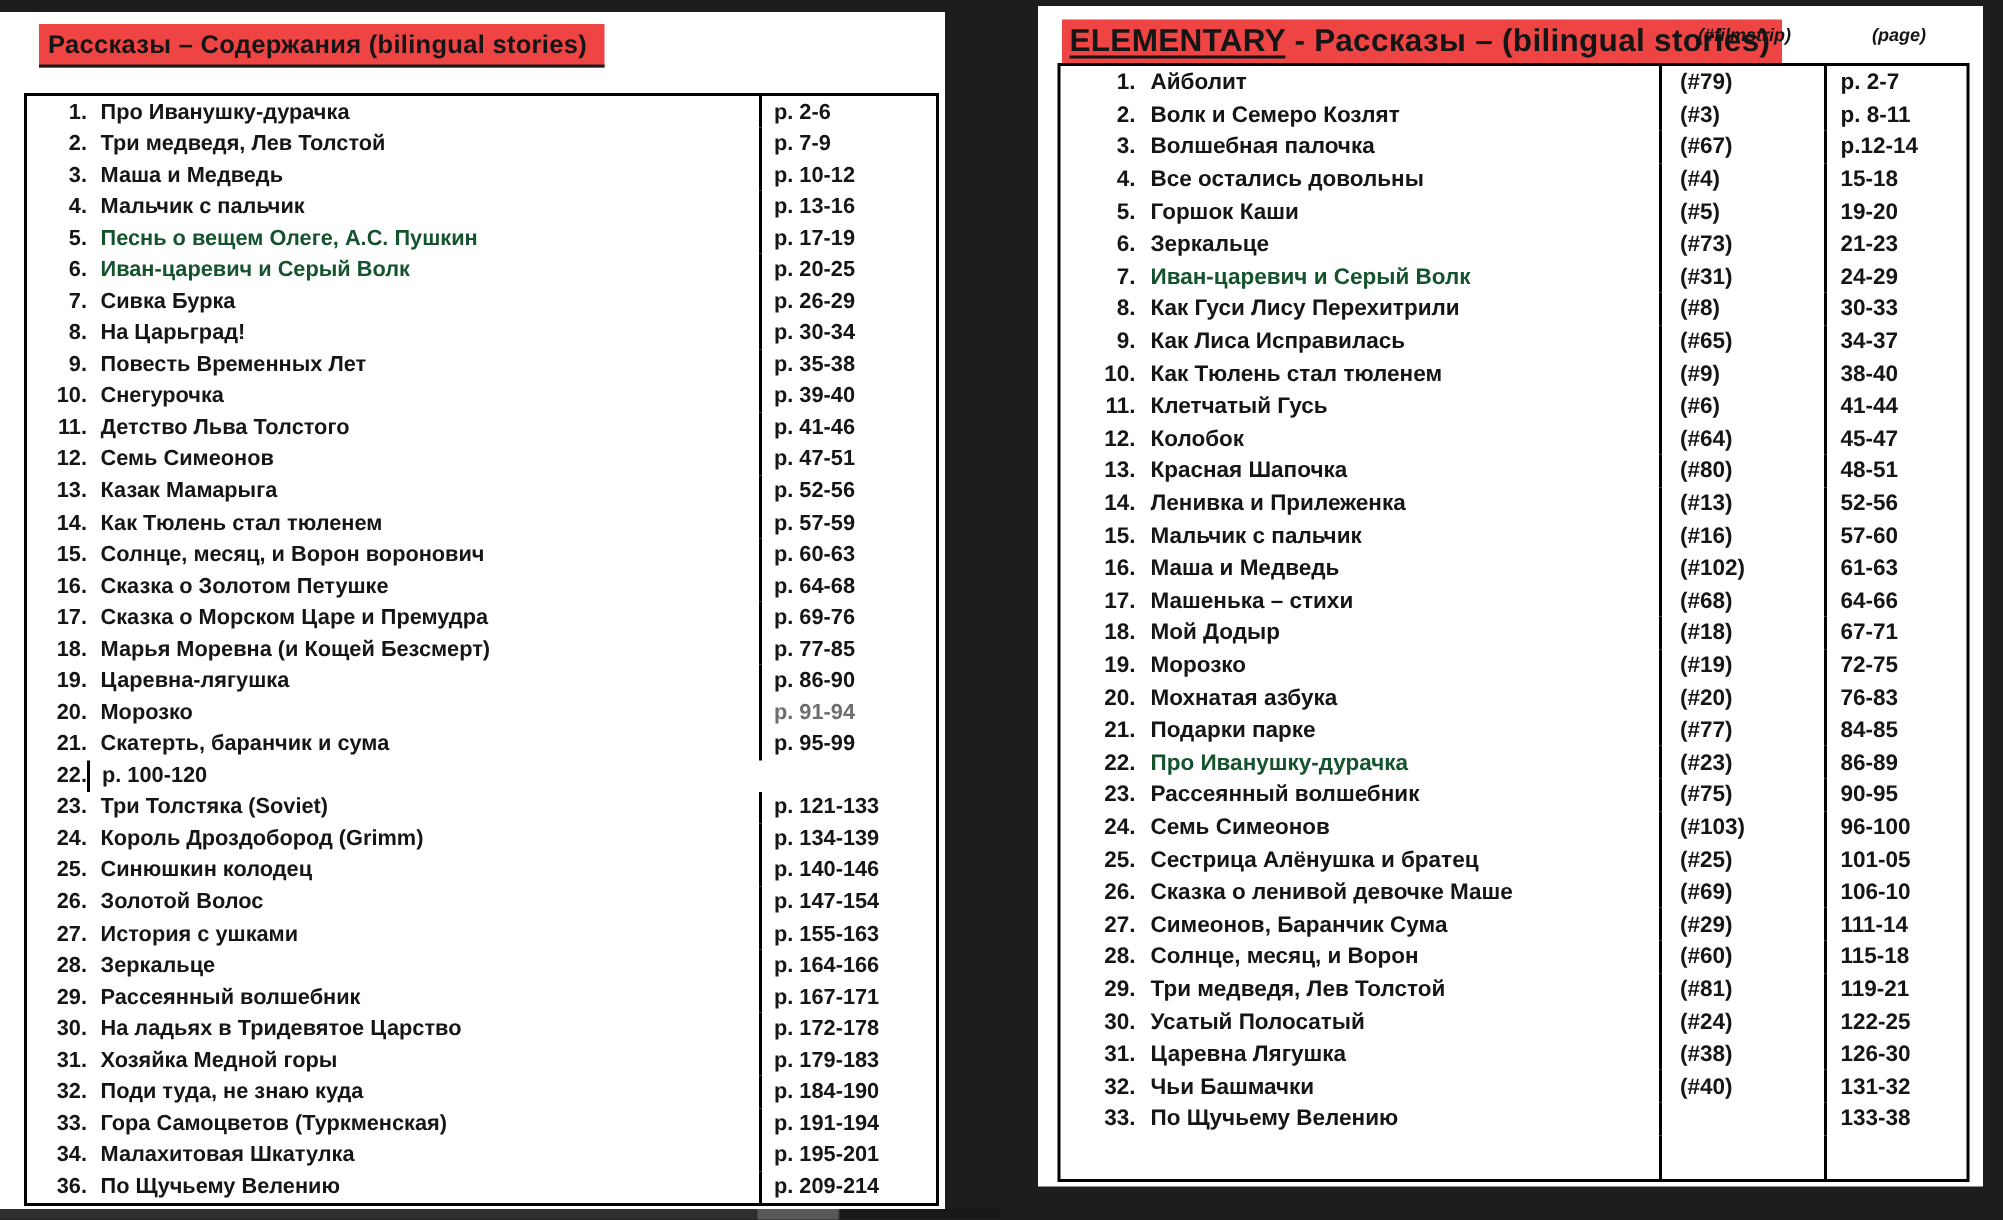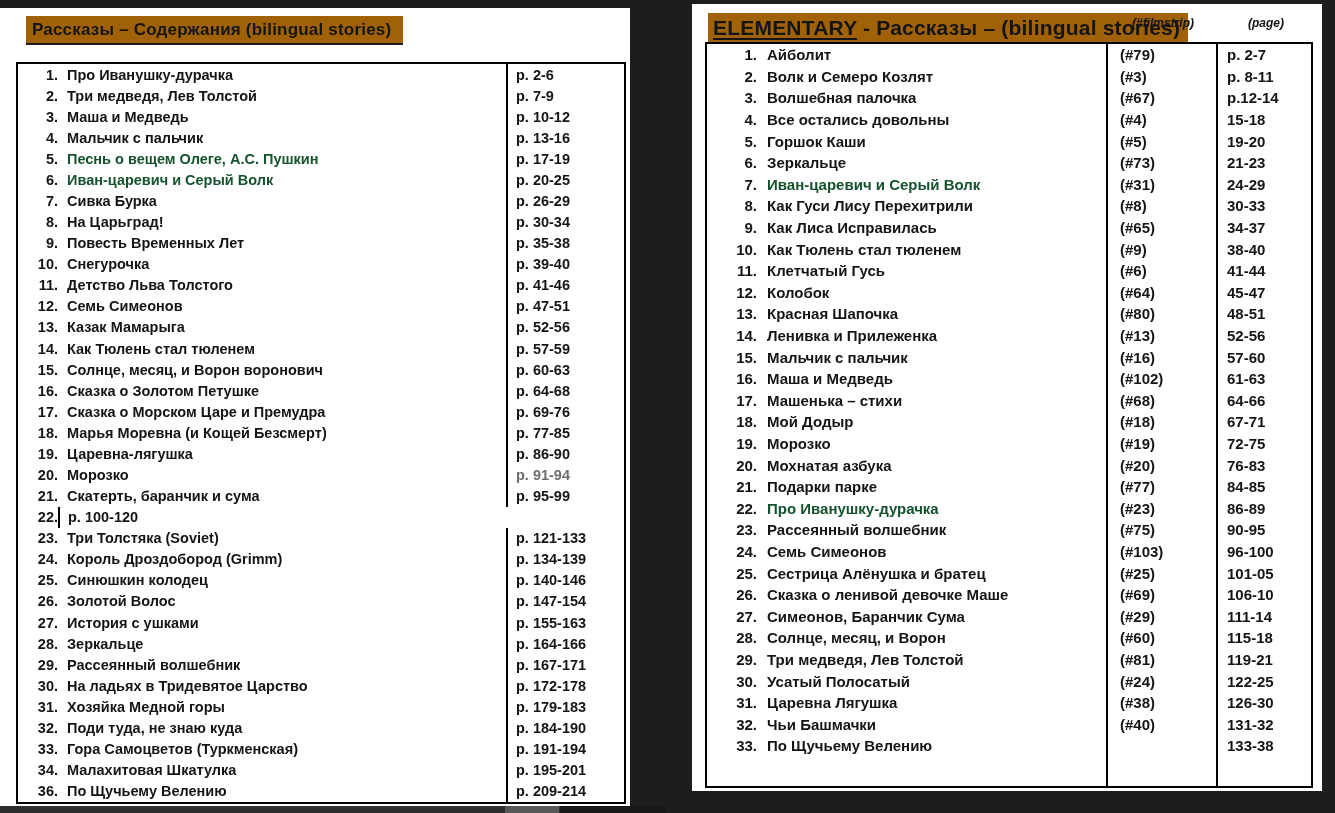--- a/index.html
+++ b/index.html
@@ -6,21 +6,21 @@
   body{
     width:1335px;height:813px;position:relative;overflow:hidden;
     background:#1d1d1d;
     font-family:"Liberation Sans","DejaVu Sans",sans-serif;
     font-weight:bold;color:#151515;
   }
   .page{position:absolute;background:#ffffff;}
   #leftPage{left:0;top:8px;width:630px;height:798px;}
   #rightPage{left:692px;top:4px;width:630px;height:787px;}
 
-  .hl{background:#a16207;color:#151515;}
+  .hl{background:#ef4444;color:#151515;}
 
   #leftTitle{
     position:absolute;left:26px;top:8px;
     font-size:17px;letter-spacing:.2px;
     padding:4px 12px 3px 6px;
     border-bottom:2px solid #1c1c1c;
     white-space:nowrap;
   }
 
   #leftTable{

